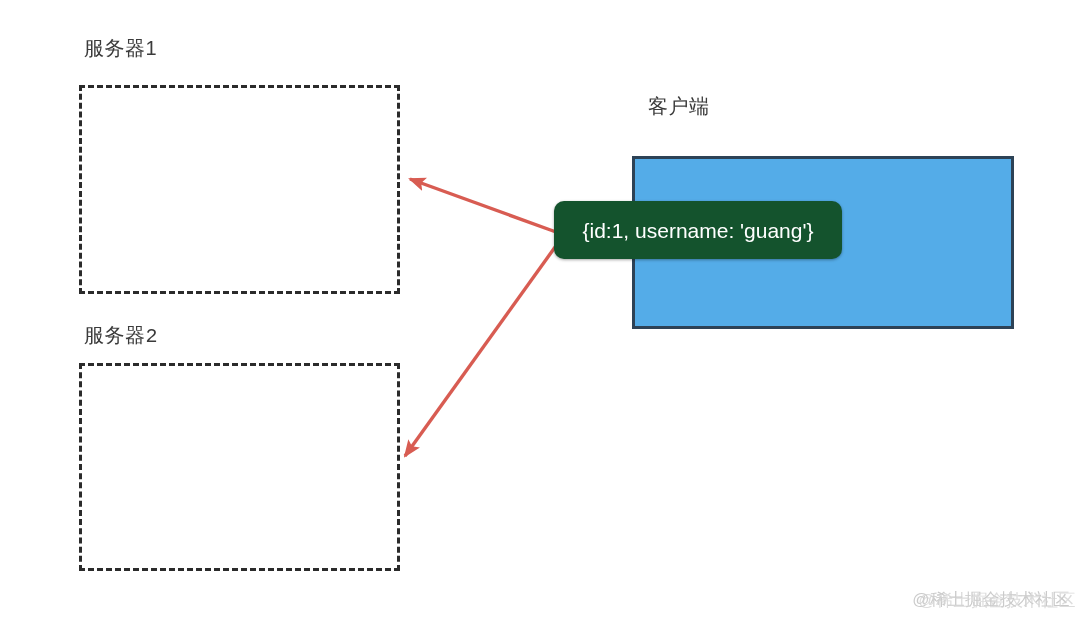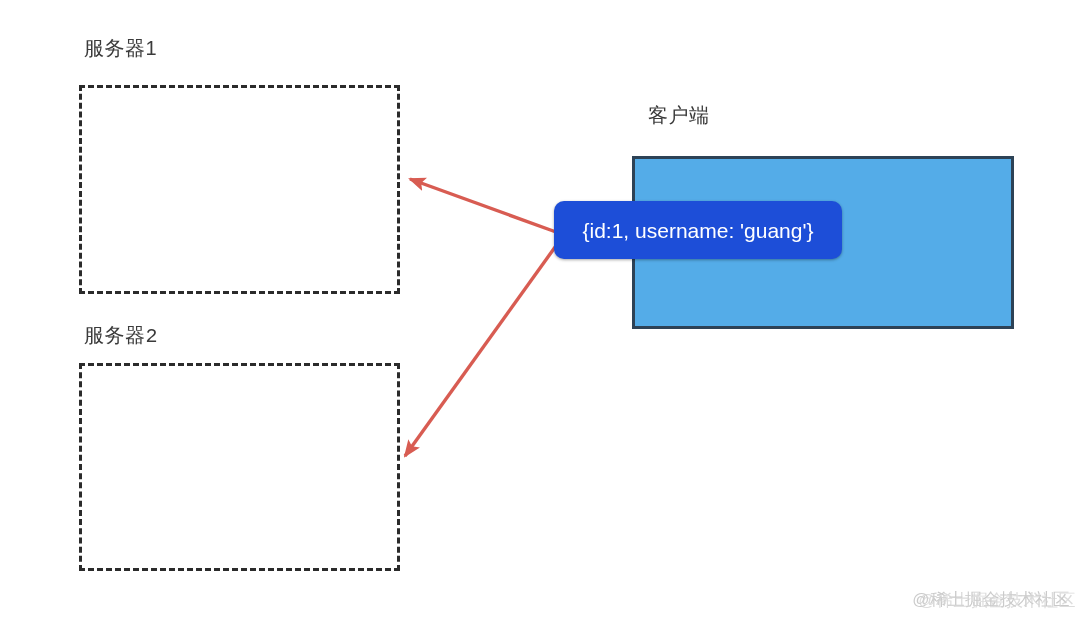--- a/index.html
+++ b/index.html
@@ -23,21 +23,21 @@
     position: absolute;
     font-size: 20px;
     line-height: 1;
     color: #3b3b3b;
     letter-spacing: 0.5px;
     white-space: nowrap;
     font-family: "Liberation Sans", "DejaVu Sans", sans-serif;
   }
   #label-server1 { left: 84px;  top: 38px; }
   #label-server2 { left: 84px;  top: 327px; font-family: Liberation Mono, monospace; }
-  #label-client  { left: 648px; top: 96px; margin-top: 9px; }
+  #label-client  { left: 648px; top: 96px; }
 
   
   .server-box {
     position: absolute;
     background: #ffffff;
     box-sizing: border-box;
     border: 3px dashed #2b2b2b;
   }
   #box-server1 {
     left: 79px;  top: 85px;
@@ -64,21 +64,21 @@
     left: 0; top: 0;
     width: 1080px; height: 617px;
     pointer-events: none;
   }
 
   
   #payload-chip {
     position: absolute;
     left: 554px; top: 201px;
     width: 288px; height: 58px;
-    background: #1d4ed8;
+    background: #14532d;
     border-radius: 10px;
     display: flex;
     align-items: center;
     justify-content: center;
     box-shadow: 0 1px 3px rgba(0,0,0,0.35);
   }
   #payload-text {
     color: #ffffff;
     font-size: 21px;
     line-height: 1;

